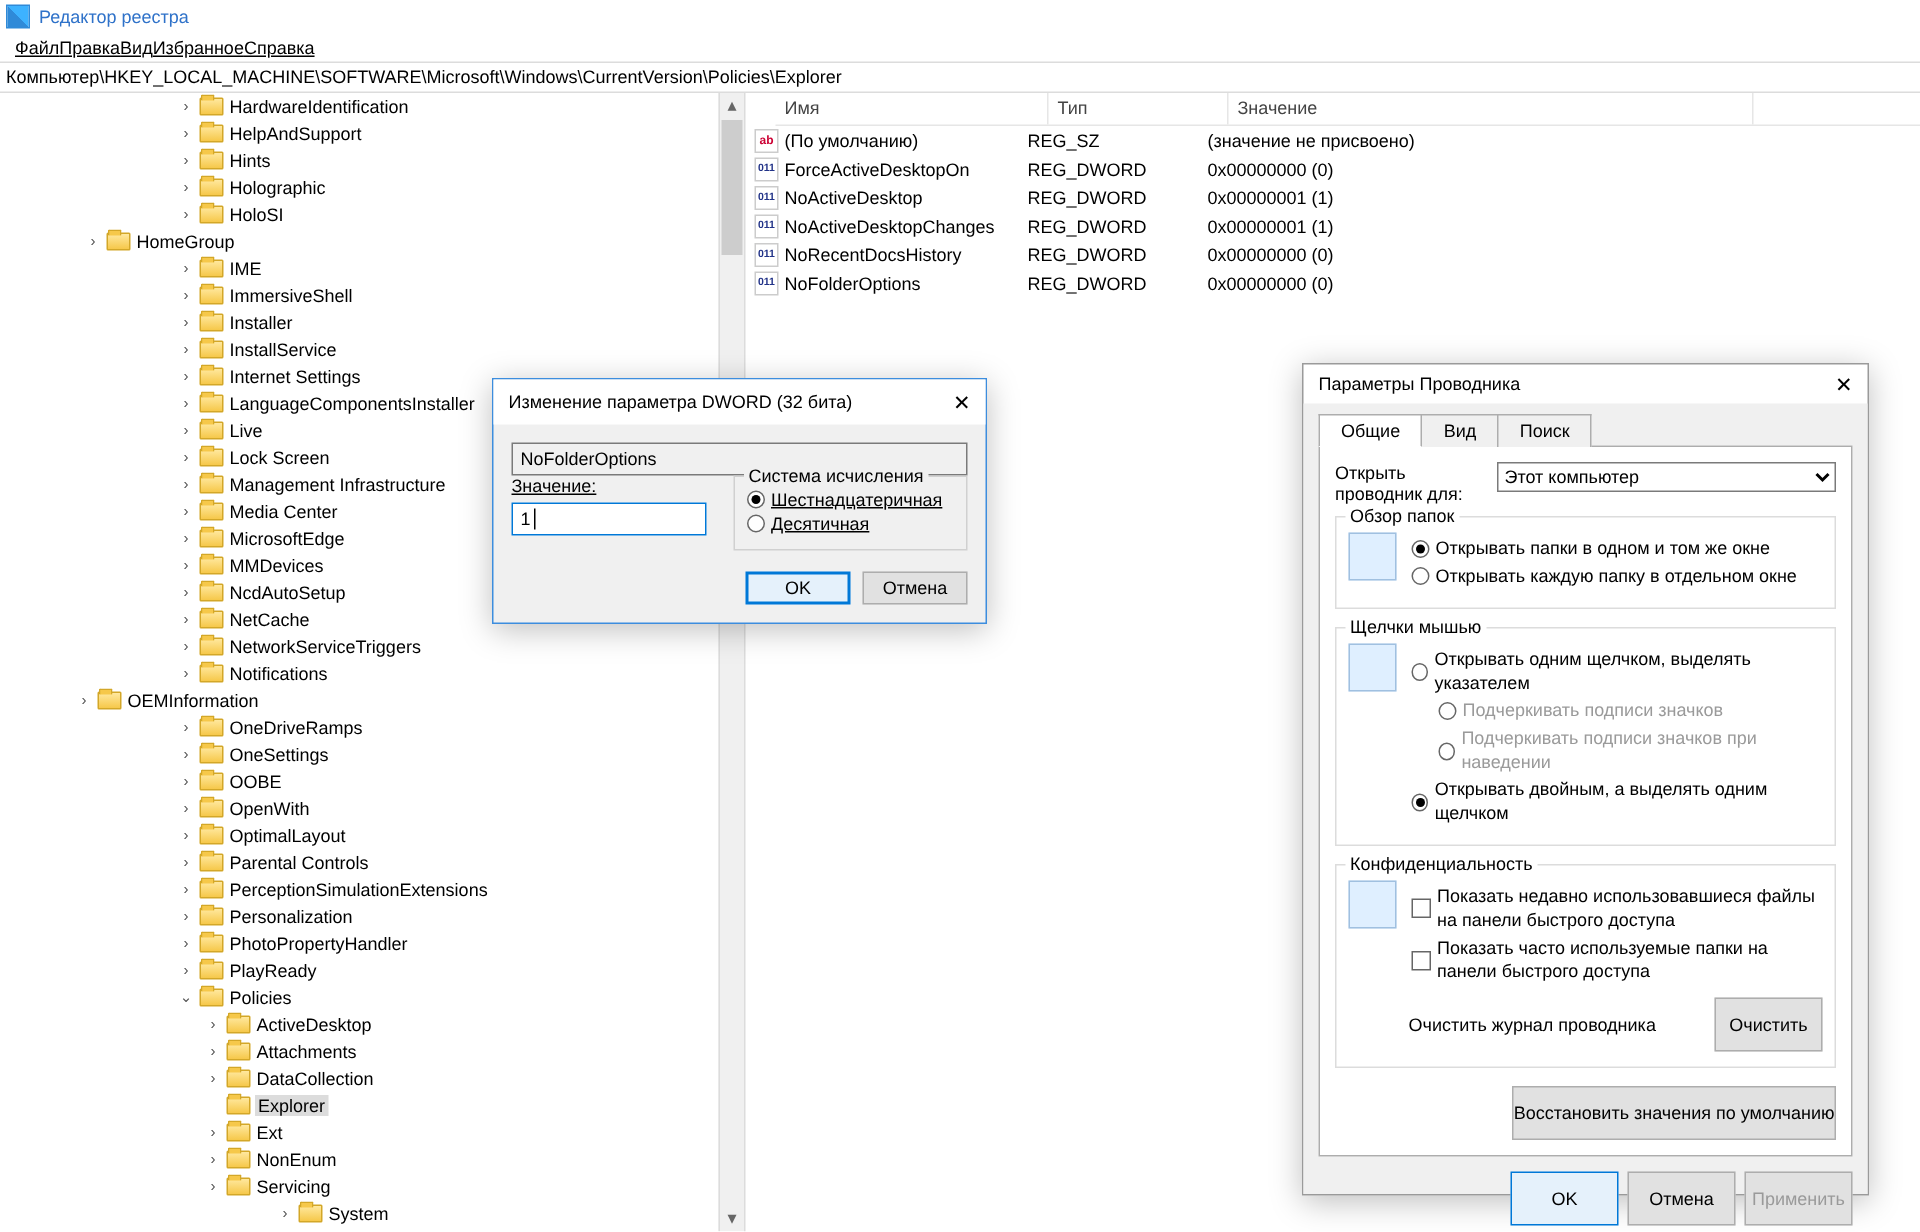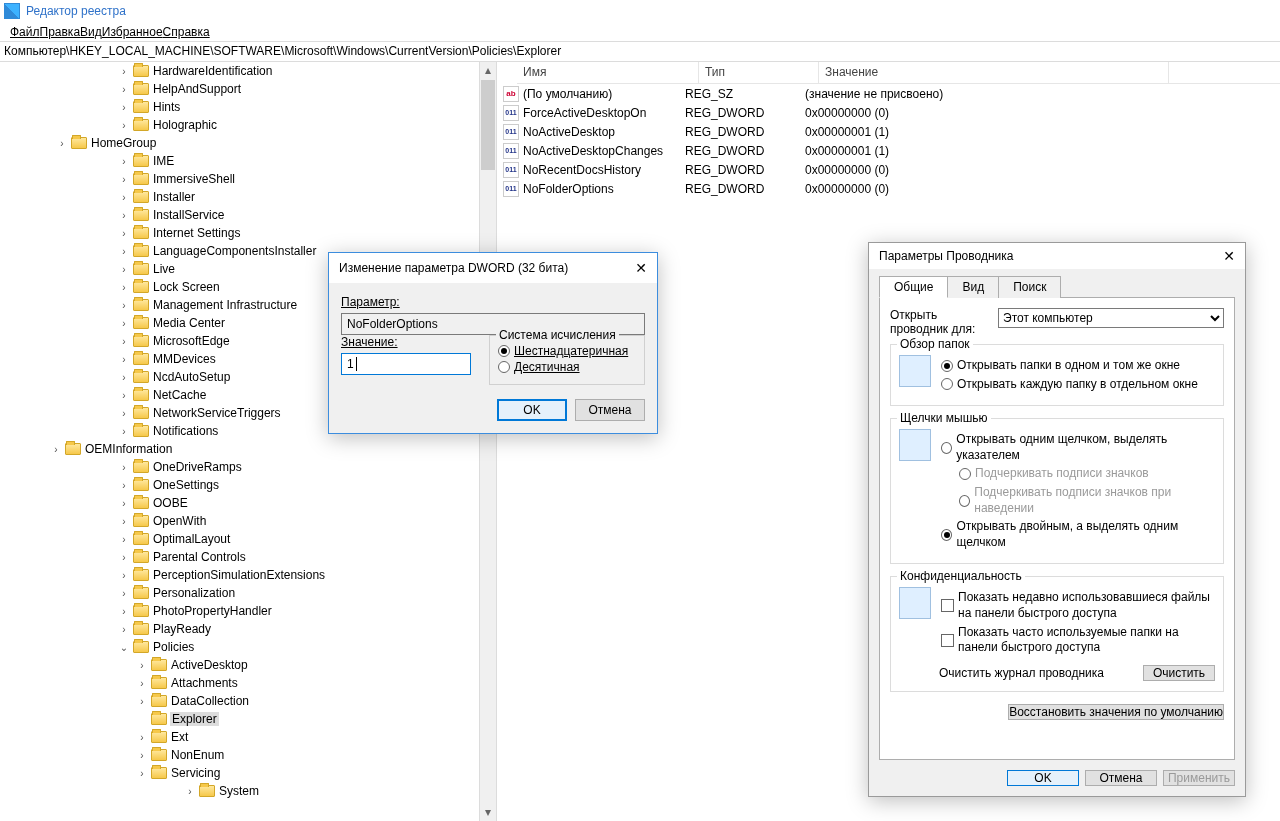--- a/index.html
+++ b/index.html
@@ -85,21 +85,21 @@
 .gb-content { display:flex; gap:10px; align-items:flex-start; }
 .gb-icon { width:32px; height:32px; background:#dfefff; border:1px solid #a0c0e0; flex:none; }
 .gb-radios { flex:1; }
 .gb-radios .radio-row { margin:3px 0; line-height:1.3; }
 .gb-radios .radio-row.disabled { color:#9a9a9a; }
 .gb-radios .sub { margin-left: 18px; }
 .check { width:13px; height:13px; border:1px solid #666; background:#fff; flex:none; }
 .privacy-btn-row { display:flex; justify-content:space-between; align-items:center; margin-top:6px; padding-left:40px; }
 .restore-row { display:flex; justify-content:flex-end; margin-top:6px; }
 .dlg2-buttons { display:flex; justify-content:flex-end; gap:6px; padding-top:10px; }
-.btn2 { min-width:72px; height:16px; border:1px solid #adadad; background:#e1e1e1; display:inline-flex; align-items:center; justify-content:center; }
+.btn2 { min-width:72px; height:36px; border:1px solid #adadad; background:#e1e1e1; display:inline-flex; align-items:center; justify-content:center; }
 .btn2.primary { border:1px solid #0078d7; background:#e5f1fb; }
 .btn2.disabled { color:#9a9a9a; }
 .u { text-decoration: underline; }
 
 </style>
 </head>
 <body>
 
 <div class="titlebar">
   <span class="appicon"></span>
@@ -131,20 +131,25 @@
         <div class="tree-item" style="padding-left: 118px;">
           <span class="chev"></span>
           <span class="folder-icon"></span>
           <span class="label">Hints</span>
         </div>
         <div class="tree-item" style="padding-left: 118px;">
           <span class="chev"></span>
           <span class="folder-icon"></span>
           <span class="label">Holographic</span>
         </div>
+        <div class="tree-item" style="padding-left: 118px;">
+          <span class="chev"></span>
+          <span class="folder-icon"></span>
+          <span class="label">HoloSI</span>
+        </div>
         <div class="tree-item" style="padding-left: 56px;">
           <span class="chev"></span>
           <span class="folder-icon"></span>
           <span class="label">HomeGroup</span>
         </div>
         <div class="tree-item" style="padding-left: 118px;">
           <span class="chev"></span>
           <span class="folder-icon"></span>
           <span class="label">IME</span>
         </div>
@@ -389,21 +394,20 @@
       </div>
   </div>
 </div>
 
 <div class="dlg">
   <div class="dlg-title">
     <span>Изменение параметра DWORD (32 бита)</span>
     <span class="dlg-close">✕</span>
   </div>
   <div class="dlg-body">
-    <label class="lbl"><span class="u">Параметр:</span></label>
     <div class="txt ro">NoFolderOptions</div>
     <div class="dlg-row2">
       <div class="left">
         <label class="lbl"><span class="u">Значение:</span></label>
         <div class="txt"><span>1</span><span style="border-right:1px solid #000; margin-left:-1px;">&nbsp;</span></div>
       </div>
       <div class="fieldset">
         <span class="legend">Система исчисления</span>
         <div class="radio-row">
             <span class="radio on"></span>

